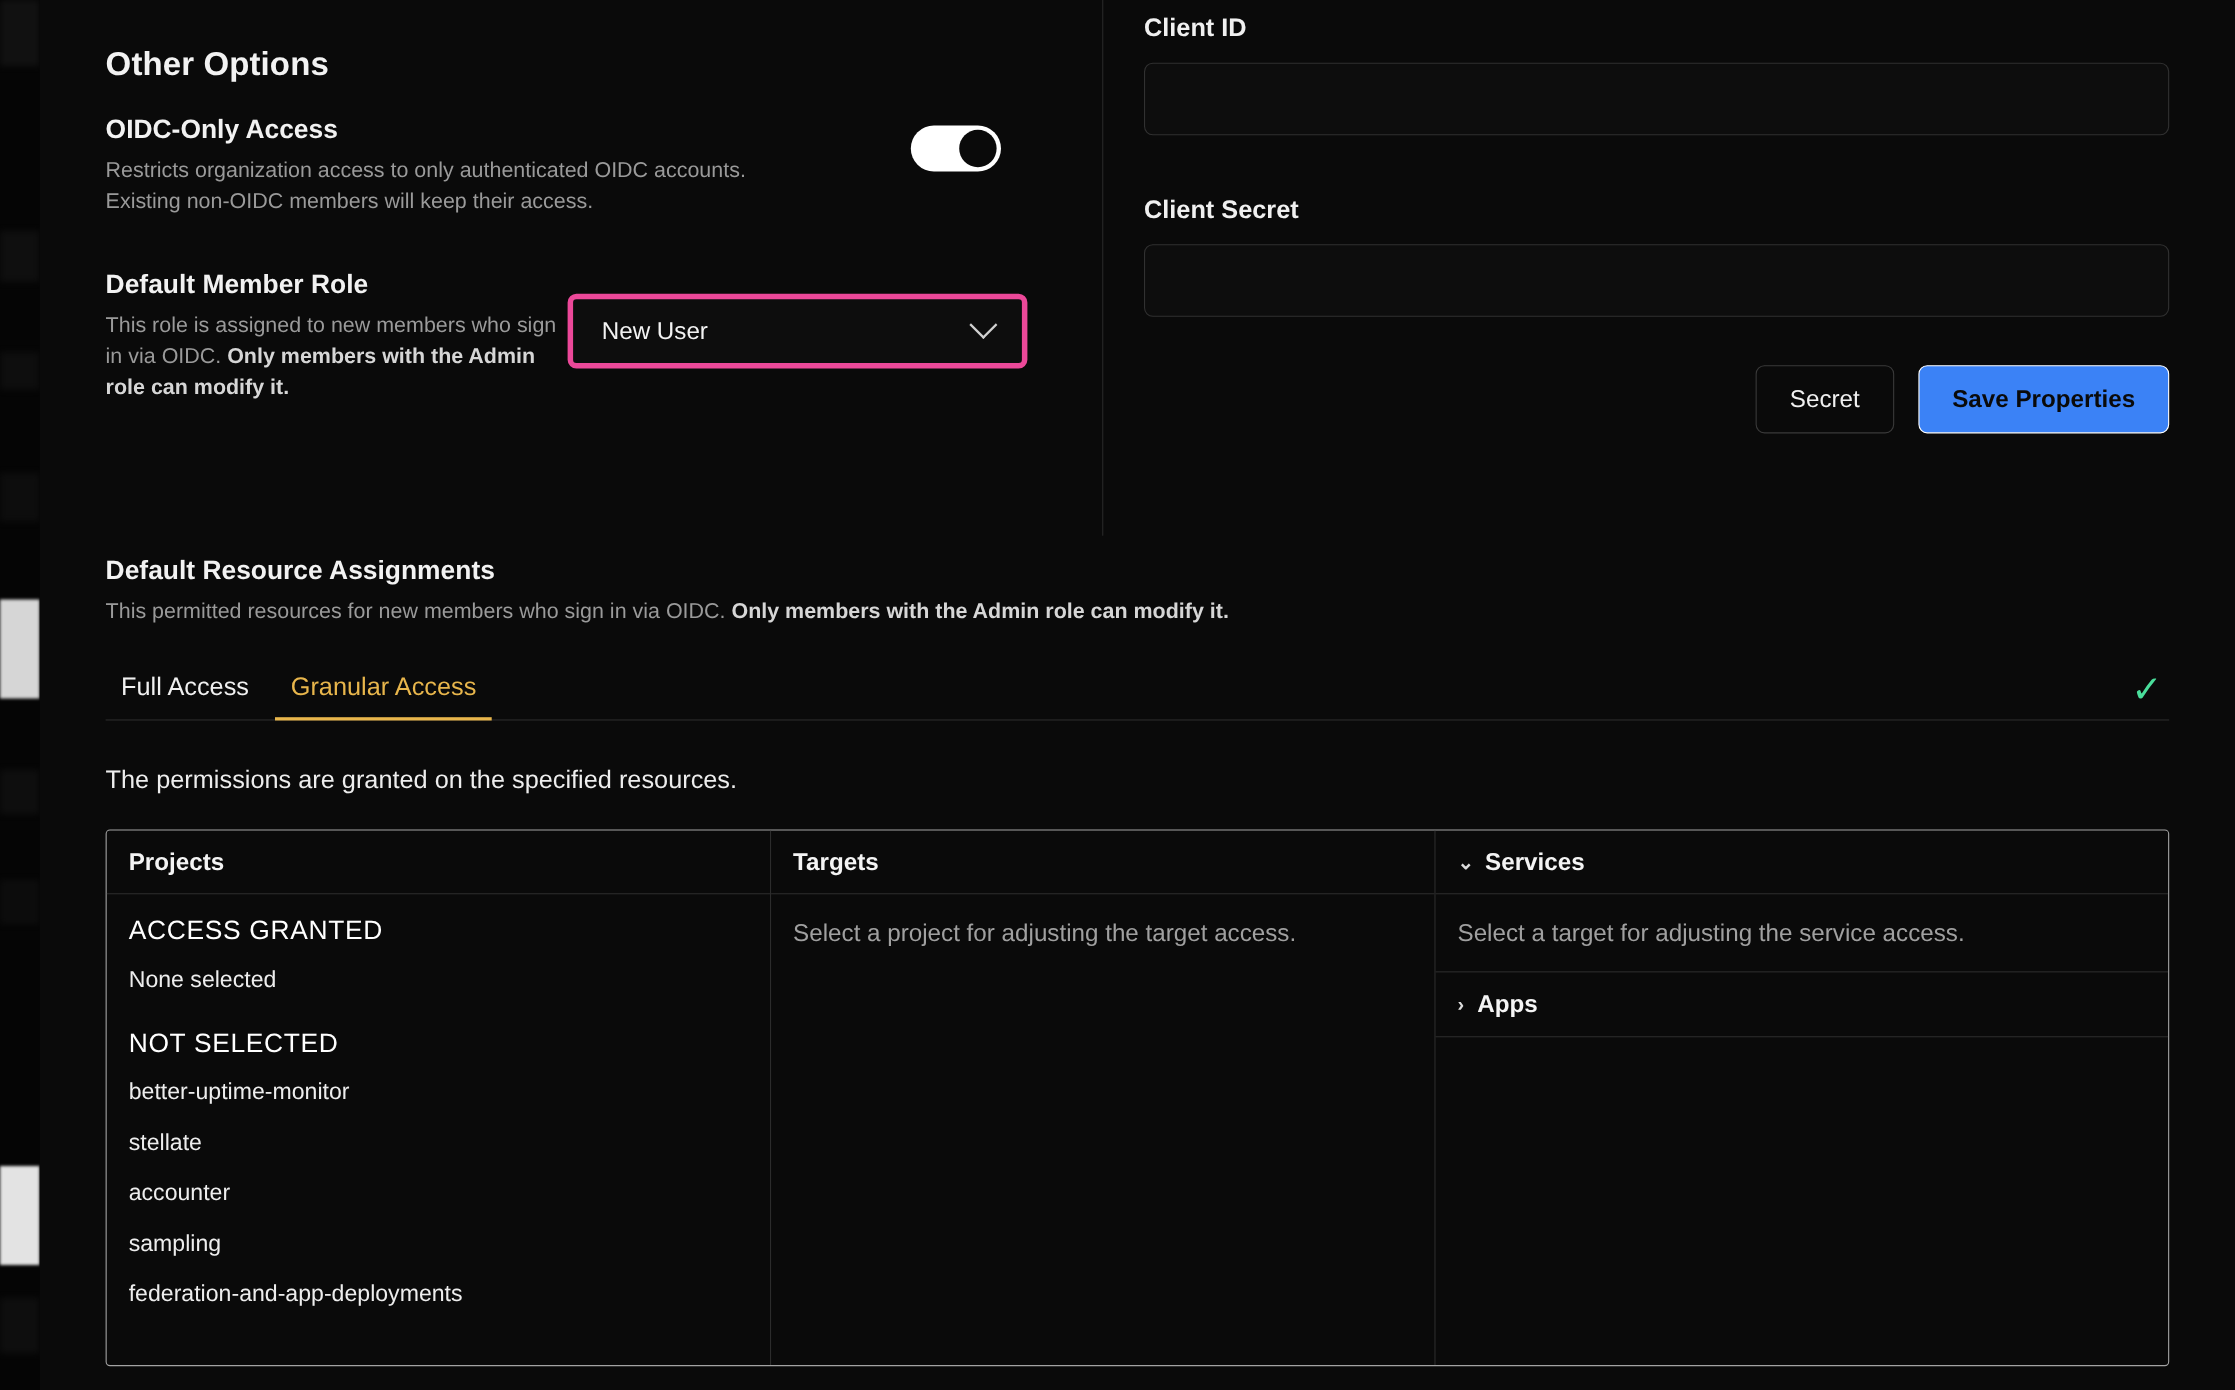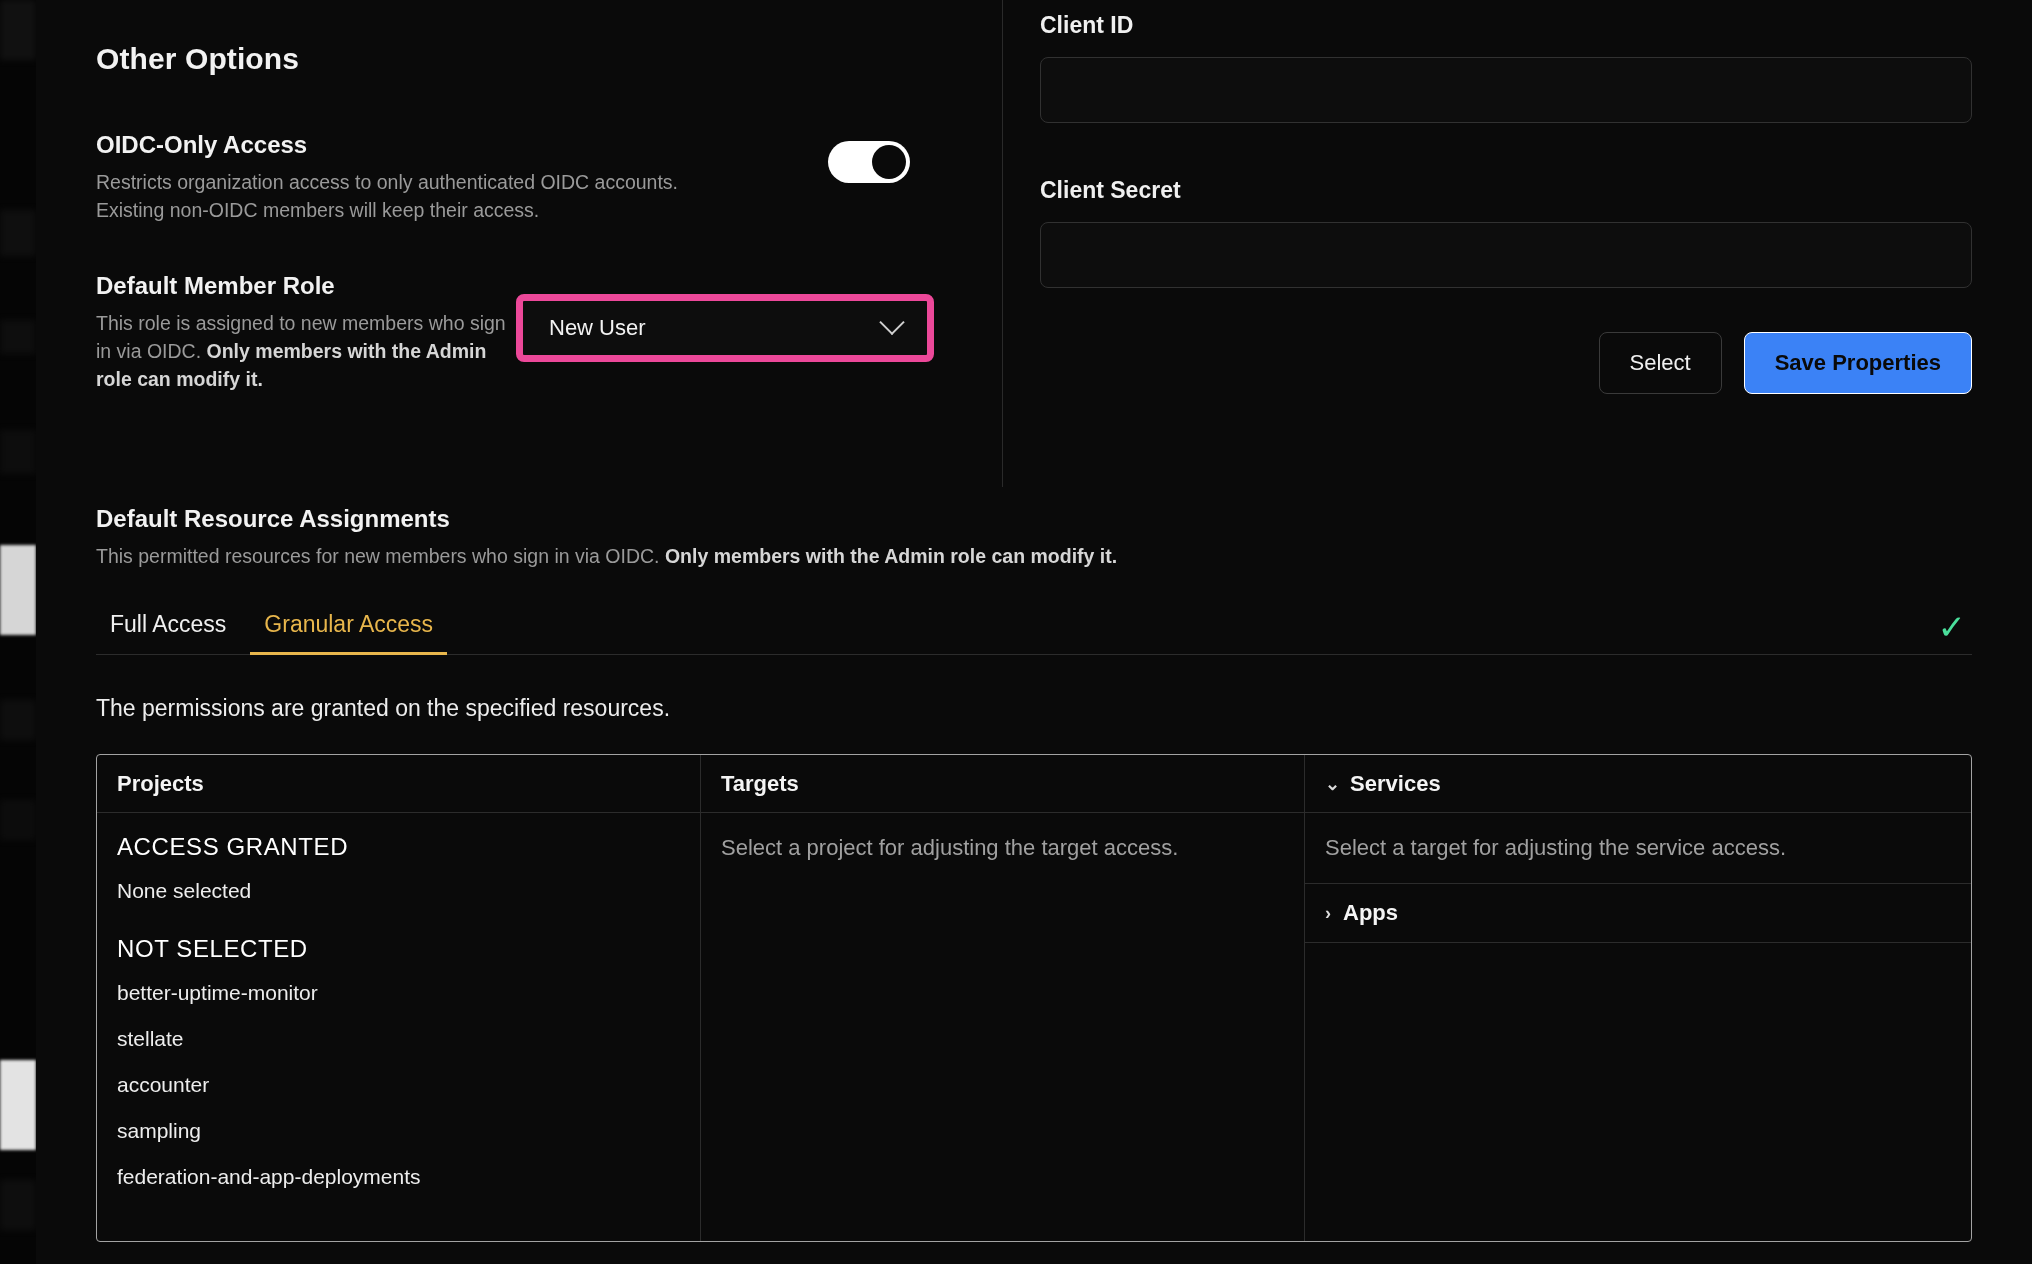--- a/index.html
+++ b/index.html
@@ -69,21 +69,21 @@
   }
   .right-pane {
     flex: 1;
     padding: 0 60px 0 38px;
   }
 
   h2.section-title {
     color: #f2f2f2;
     font-size: 30px;
     font-weight: 700;
-    margin: 20px 0 55px 0;
+    margin: 20px 0 28px 0;
     letter-spacing: .1px;
   }
 
   .opt-row {
     display: flex;
     align-items: flex-start;
     justify-content: space-between;
   }
   .opt-text { max-width: 720px; }
   .opt-label {
@@ -123,21 +123,21 @@
 
   .role-block {
     display: flex;
     align-items: flex-start;
     margin-top: 48px;
   }
   .role-text { width: 420px; }
   .select {
     width: 418px;
     height: 68px;
-    border: 7px solid #ec4899;
+    border: 5px solid #ec4899;
     border-radius: 8px;
     background: #0d0d0d;
     display: flex;
     align-items: center;
     justify-content: space-between;
     padding: 0 26px;
     color: #f2f2f2;
     font-size: 22px;
     cursor: pointer;
     margin-top: 22px;
@@ -359,21 +359,21 @@
     </div>
 
     <div class="right-pane">
       <p class="field-label">Client ID</p>
       <input class="field-input" type="text" value="" style="">
       <div class="field-gap"></div>
       <p class="field-label">Client Secret</p>
       <input class="field-input" type="text" value="" style="">
 
       <div class="btn-row">
-        <div class="btn btn-cancel">Select</div>
+        <div class="btn btn-cancel">Secret</div>
         <div class="btn btn-save">Save Properties</div>
       </div>
     </div>
   </div>
 
   <div class="bottom">
     <p class="dra-title">Default Resource Assignments</p>
     <p class="dra-desc"><span>This permitted resources for new members who sign in via OIDC. </span><strong>Only members with the Admin role can modify it.</strong></p>
 
     <div class="tabs-bar">

